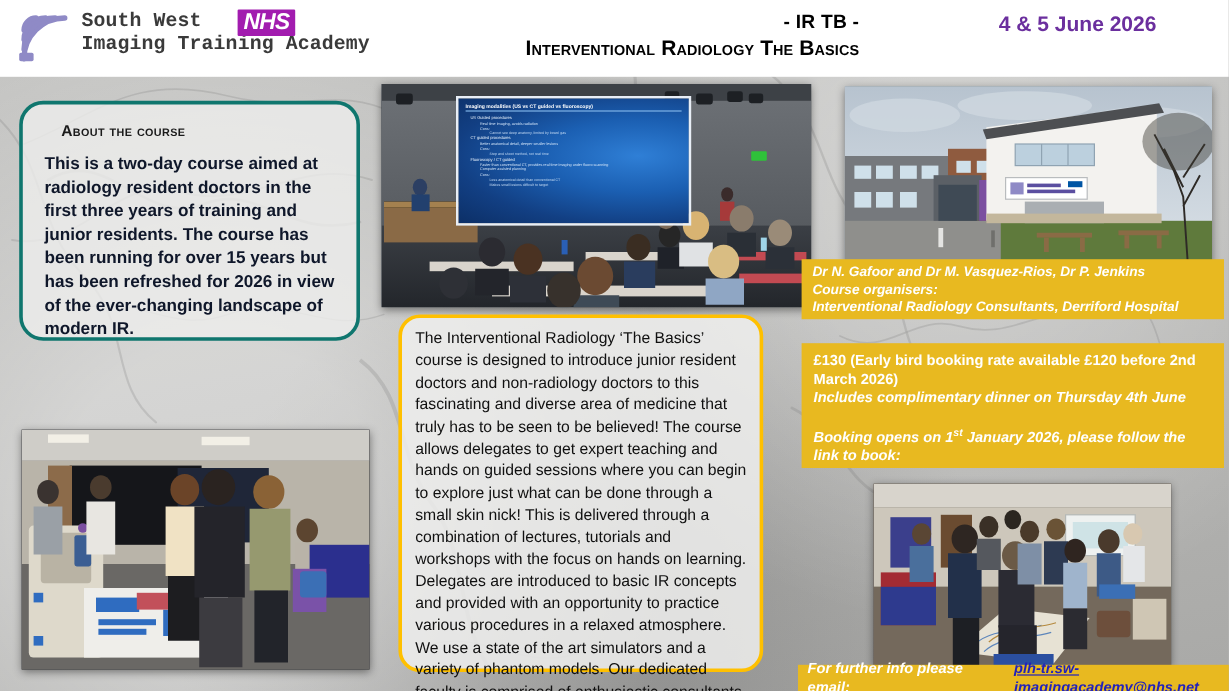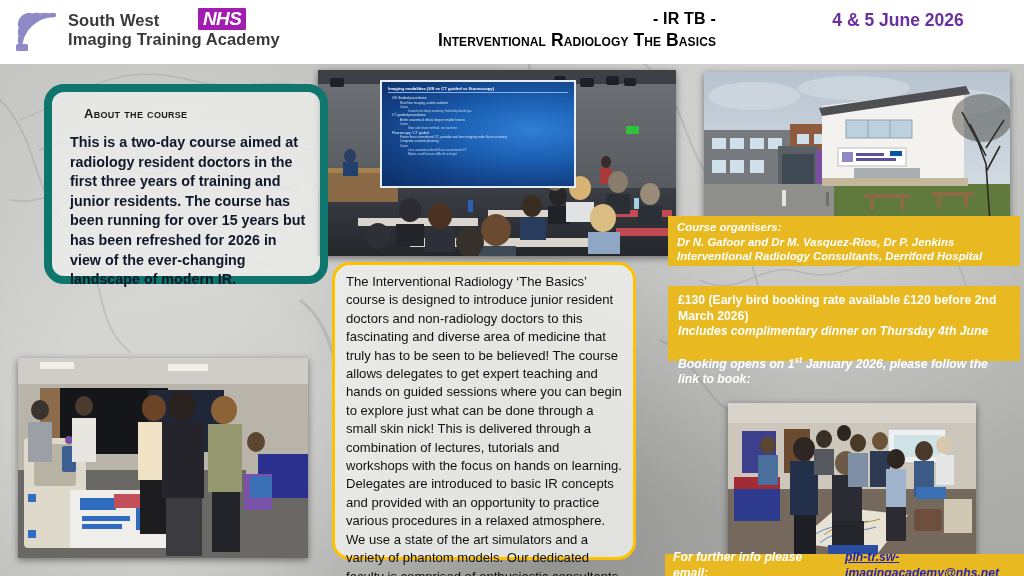--- a/index.html
+++ b/index.html
@@ -17,21 +17,21 @@
       background:
         radial-gradient(circle at 18% 72%, rgba(255,255,255,.40) 0 14%, rgba(255,255,255,0) 42%),
         radial-gradient(circle at 78% 28%, rgba(255,255,255,.28) 0 12%, rgba(255,255,255,0) 40%),
         radial-gradient(circle at 48% 94%, rgba(90,90,90,.30) 0 10%, rgba(0,0,0,0) 45%),
         linear-gradient(170deg,#c9c9c7 0%,#bcbcba 35%,#b2b2b0 70%,#a9a9a7 100%);
   }
   .bg svg{position:absolute;inset:0;width:100%;height:100%;opacity:.45;}
 
   
   .header{position:absolute;left:0;top:0;width:1024px;height:64px;background:#ffffff;z-index:5;}
-  .logo-wrap{position:absolute;left:14px;top:8px;display:flex;align-items:center;gap:8px;}
+  .logo-wrap{position:absolute;left:14px;top:8px;display:flex;gap:8px;font-family:Liberation Mono, monospace;}
   .logo-mark{width:46px;height:44px;flex:none;}
   .logo-text{font-weight:bold;font-size:16.5px;line-height:19px;color:#3a3a3a;letter-spacing:.1px;}
   .nhs-badge{position:absolute;left:198px;top:8px;background:#a21caf;color:#fff;
       font-style:italic;font-weight:bold;font-size:19px;letter-spacing:-.6px;
       padding:1px 5px 2px 5px;border-radius:1px;line-height:19px;}
   .title-block{position:absolute;left:326px;top:8px;width:390px;text-align:right;color:#000000;}
   .title-line1{font-weight:bold;font-size:16px;line-height:21px;letter-spacing:.2px;}
   .title-line2{font-weight:bold;font-size:17.5px;line-height:23px;letter-spacing:.1px;}
   .date-block{position:absolute;left:776px;top:9px;width:244px;text-align:center;color:#6b2f9e;
       font-weight:bold;font-size:17.5px;line-height:23px;}
@@ -44,36 +44,36 @@
   #photo-lecture{left:318px;top:70px;width:358px;height:186px;background:#1b2430;}
   
   #photo-building{left:704px;top:72px;width:306px;height:150px;background:#9fb0bd;}
   
   #photo-workshop-left{left:18px;top:358px;width:290px;height:200px;background:#3a3a3c;}
   
   #photo-workshop-right{left:728px;top:403px;width:248px;height:152px;background:#5d5245;}
 
   
   .card-about{position:absolute;left:16px;top:84px;width:284px;height:200px;
-      border:8px solid #0f766e;border-radius:20px;
-      background:rgba(238,238,236,.80);z-index:4;box-sizing:border-box;padding:10px 14px 8px 18px;margin-left:28px;}
+      border:3px solid #0f766e;border-radius:20px;
+      background:rgba(238,238,236,.80);z-index:4;box-sizing:border-box;padding:10px 14px 8px 18px;}
   .about-heading{font-weight:bold;font-size:13px;color:#1a1a1a;letter-spacing:.3px;margin:4px 0 12px 14px;}
   .about-body{font-weight:bold;font-size:14.3px;line-height:19.6px;color:#0f172a;}
 
   .card-desc{position:absolute;left:332px;top:262px;width:304px;height:298px;
       border:3px solid #ffc000;border-radius:18px;
       background:rgba(240,240,238,.84);z-index:4;box-sizing:border-box;padding:8px 11px;}
   .desc-body{font-size:13.1px;line-height:18.4px;color:#101010;}
 
   
   .banner{position:absolute;background:#e8b920;color:#ffffff;z-index:4;
       font-style:italic;font-weight:bold;box-sizing:border-box;}
   #banner-organisers{left:668px;top:216px;width:352px;height:50px;padding:4px 9px;
       font-size:11.4px;line-height:14.6px;}
-  #banner-price{left:668px;top:286px;width:352px;height:75px;padding:7px 10px;
+  #banner-price{left:668px;top:286px;width:352px;height:104px;padding:7px 10px;
       font-size:12.2px;line-height:15.6px;}
   #banner-price .roman{font-style:normal;}
   #banner-email{left:640px;top:554px;width:384px;height:22px;padding:3px 8px;
       font-size:12.2px;line-height:16px;display:flex;align-items:center;gap:14px;margin-left:25px;}
   #banner-email .email-link{color:#2222bb;text-decoration:underline;font-style:italic;font-weight:bold;}
   .sup{font-size:.72em;vertical-align:super;}
 
   
   .slide{position:absolute;left:62px;top:10px;width:196px;height:108px;
       background:radial-gradient(ellipse at 78% 46%,#2f7fd6 0%,#1b5fb2 38%,#123f83 72%,#0c2f66 100%);
@@ -431,22 +431,22 @@
   <div class="card-about">
     <div class="about-heading" style="font-variant:small-caps;">About the course</div>
     <div class="about-body">This is a two-day course aimed at radiology resident doctors in the first three years of training and junior residents. The course has been running for over 15 years but has been refreshed for 2026 in view of the ever-changing landscape of modern IR.</div>
   </div>
 
   <div class="card-desc">
     <div class="desc-body">The Interventional Radiology ‘The Basics’ course is designed to introduce junior resident doctors and non-radiology doctors to this fascinating and diverse area of medicine that truly has to be seen to be believed! The course allows delegates to get expert teaching and hands on guided sessions where you can begin to explore just what can be done through a small skin nick! This is delivered through a combination of lectures, tutorials and workshops with the focus on hands on learning. Delegates are introduced to basic IR concepts and provided with an opportunity to practice various procedures in a relaxed atmosphere. We use a state of the art simulators and a variety of phantom models. Our dedicated faculty is comprised of enthusiastic consultants, expert industry partners and senior residents.</div>
   </div>
 
   <div class="banner" id="banner-organisers">
+    <div>Dr N. Gafoor and Dr M. Vasquez-Rios, Dr P. Jenkins</div>
     <div>Course organisers:</div>
-    <div>Dr N. Gafoor and Dr M. Vasquez-Rios, Dr P. Jenkins</div>
     <div>Interventional Radiology Consultants, Derriford Hospital</div>
   </div>
 
   <div class="banner" id="banner-price">
     <div class="roman">£130 (Early bird booking rate available £120 before 2nd March 2026)</div>
     <div>Includes complimentary dinner on Thursday 4th June</div>
     <div style="height:13px"></div>
     <div><span>Booking opens on 1</span><span class="sup">st</span><span> January 2026, please follow the link to book:</span></div>
   </div>
 

